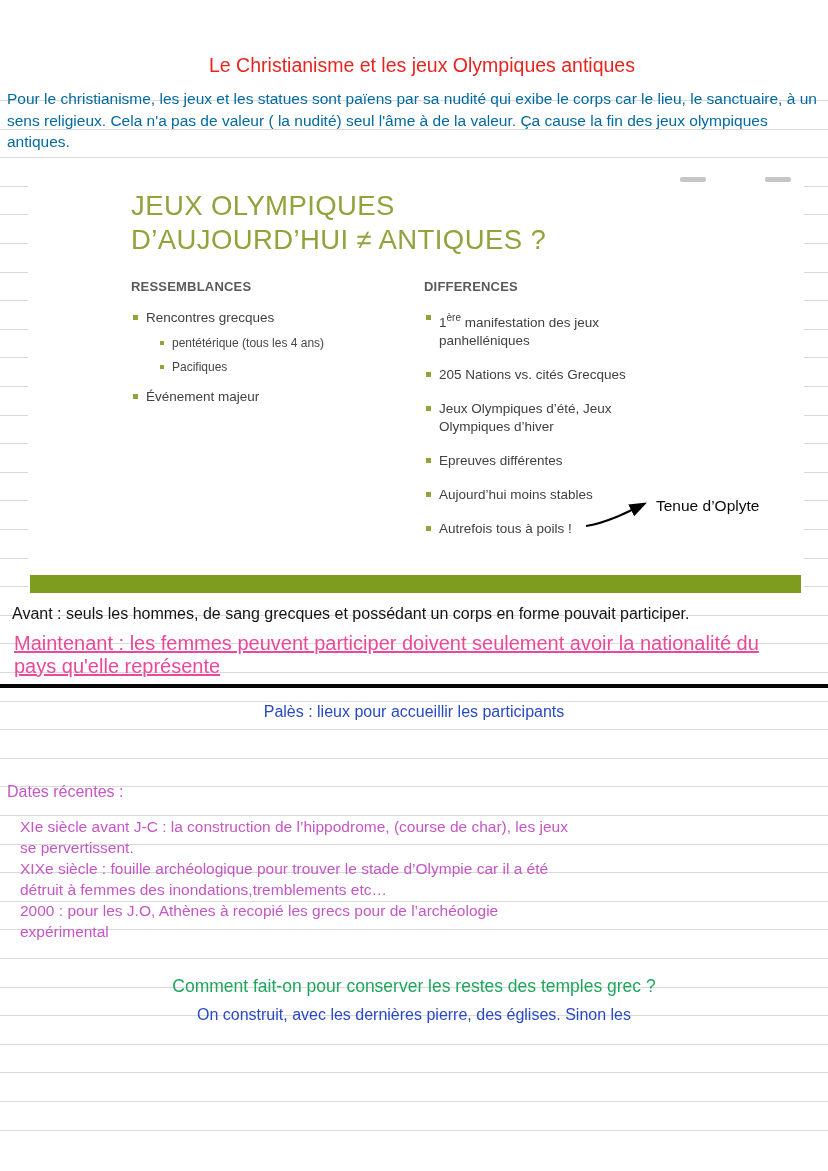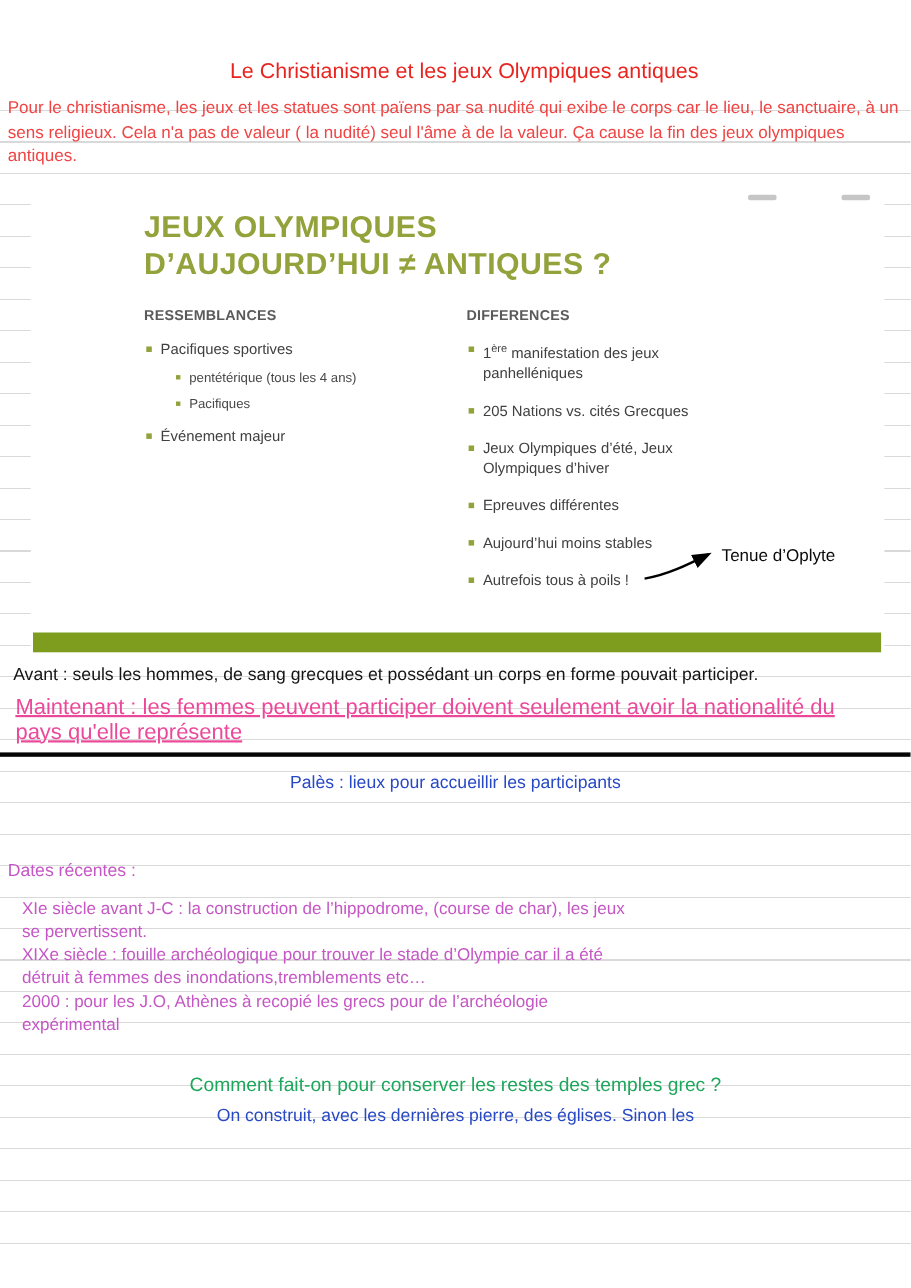--- a/index.html
+++ b/index.html
@@ -10,29 +10,29 @@
   }
   .ruled {
     position:absolute; left:0; top:100px; width:100%; height:1048px;
     background-image:repeating-linear-gradient(to bottom, #d9d9d9 0 1px, transparent 1px 28.6px);
   }
   .content { position:relative; z-index:1; width:100%; height:100%; }
 
   .title { position:absolute; top:54px; left:0; width:100%; text-align:center;
            font-size:19.5px; font-weight:500; color:#e82420;padding-left:16px; }
   .intro { position:absolute; top:88px; left:7px; width:818px;
-           font-size:15.5px; line-height:21.5px; color:#ef4444; }
+           font-size:15.5px; line-height:21.5px; color:#0369a1; }
 
   
   .slide { position:absolute; left:28px; top:169px; width:776px; height:425px; background:#fff; }
   .handle { position:absolute; top:8px; height:5px; background:#c6c6c6; border-radius:2px; }
   .handle.h1 { left:652px; width:26px; }
   .handle.h2 { left:737px; width:26px; }
   .slide-title { position:absolute; left:103px; top:20px; font-size:27.5px; line-height:34px;
-                 color:#93a23b; letter-spacing:0.4px; font-weight:700; }
+                 color:#93a23b; letter-spacing:0.4px; font-weight:400; }
   .col { position:absolute; top:110px; }
   .col-left  { left:103px; width:265px; }
   .col-right { left:396px; width:245px; }
   .col-header { font-size:13px; font-weight:700; color:#5a5a5a; letter-spacing:0.2px; }
   .bullets { list-style:none; margin-top:15px; }
   .bullets > li { position:relative; padding-left:15px; font-size:13.5px; line-height:17.5px;
                   color:#404040; margin-bottom:13px; }
   .bullets > li::before { content:""; position:absolute; left:2px; top:6px; width:5px; height:5px;
                           background:#93a23b; }
   .col-right .bullets > li { margin-bottom:16px; line-height:18px; }
@@ -77,21 +77,21 @@
 
       <div class="slide-title">
         <div>JEUX OLYMPIQUES</div>
         <div>D’AUJOURD’HUI ≠ ANTIQUES ?</div>
       </div>
 
       <div class="col col-left">
         <div class="col-header">RESSEMBLANCES</div>
         <ul class="bullets">
           <li>
-            <span>Pacifiques sportives</span>
+            <span>Rencontres grecques</span>
             <ul class="sub">
               <li><span>pentétérique (tous les 4 ans)</span></li>
               <li><span>Pacifiques</span></li>
             </ul>
           </li>
           <li>
             <span>Événement majeur</span>
           </li>
         </ul>
       </div>

